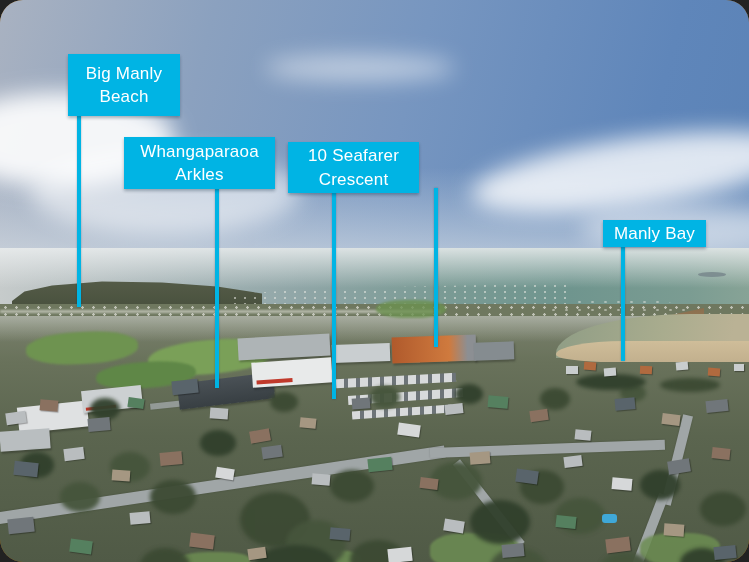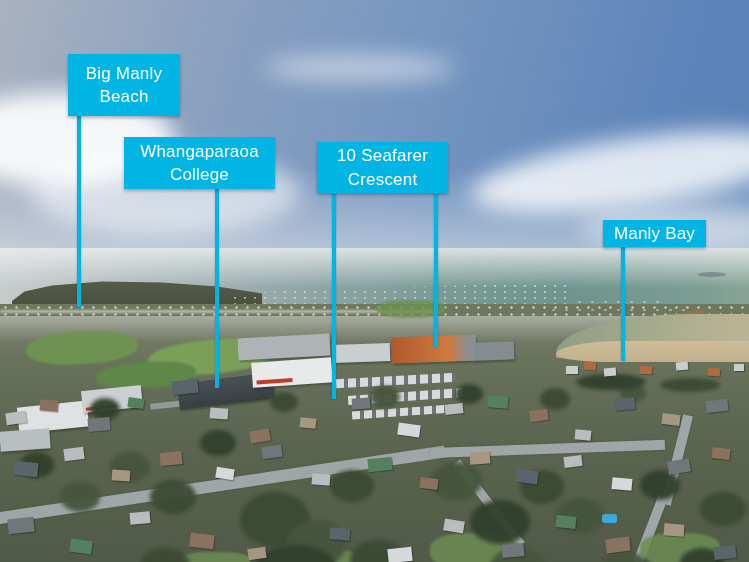--- a/index.html
+++ b/index.html
@@ -1,17 +1,17 @@
 <!DOCTYPE html>
 <html><head>
 <meta charset="utf-8">
 <style>
   html,body{margin:0;padding:0;background:#222;}
   .stage{position:relative;width:749px;height:562px;overflow:hidden;
-         font-family:"Liberation Sans",sans-serif;background:#a16207;}
+         font-family:"Liberation Sans",sans-serif;background:#a16207;border-radius:23px;}
 
   
   .sky{position:absolute;left:0;top:0;width:749px;height:322px;z-index:1;
     background:
       linear-gradient(to bottom, rgba(255,255,255,0) 52%, rgba(223,228,232,.95) 94%),
       linear-gradient(105deg,#a9b2c1 0%,#8ba1bf 26%,#7796c0 52%,#5f86ba 82%,#5a82b6 100%);}
   .cloud{position:absolute;background:#fff;border-radius:50%;filter:blur(11px);z-index:2;}
   .cloud.c1{left:-55px;top:92px;width:230px;height:95px;opacity:.9;}
   .cloud.c2{left:30px;top:150px;width:270px;height:85px;opacity:.55;}
   .cloud.c3{left:470px;top:138px;width:330px;height:68px;opacity:.8;transform:rotate(-8deg);}
@@ -105,21 +105,21 @@
 
   
   .leader{position:absolute;width:4px;z-index:40;box-shadow:0 0 2px rgba(0,40,60,.35);}
   .callout{position:absolute;z-index:50;display:flex;align-items:center;justify-content:center;
     text-align:center;font-size:17px;line-height:1.38;letter-spacing:.2px;
     box-shadow:0 2px 3px rgba(0,30,50,.3);}
   .lb-bigmanly{left:68px;top:54px;width:112px;height:62px;}
   .ln-bigmanly{left:77px;top:115px;height:192px;}
   .lb-college{left:124px;top:137px;width:151px;height:52px;}
   .ln-college{left:215px;top:188px;height:200px;}
-  .lb-seafarer{left:288px;top:142px;width:131px;height:51px;margin-left:29px;}
+  .lb-seafarer{left:288px;top:142px;width:131px;height:51px;}
   .ln-seafarer{left:332px;top:192px;height:207px;}
   .lb-plaza{left:430px;top:143px;width:145px;height:46px;}
   .ln-plaza{left:434px;top:188px;height:159px;}
   .lb-arkles{left:603px;top:220px;width:103px;height:27px;}
   .ln-arkles{left:621px;top:246px;height:115px;}
 </style>
 </head>
 <body>
 
 <div class="stage">
@@ -258,16 +258,16 @@
     </div>
   <div class="pool"></div>
 
   <div class="leader ln-bigmanly" style="background: rgb(0, 180, 228);"></div>
   <div class="leader ln-college" style="background: rgb(0, 180, 228);"></div>
   <div class="leader ln-seafarer" style="background: rgb(0, 180, 228);"></div>
   <div class="leader ln-plaza" style="background: rgb(0, 180, 228);"></div>
   <div class="leader ln-arkles" style="background: rgb(0, 180, 228);"></div>
 
   <div class="callout lb-bigmanly" style="background: rgb(0, 180, 228); color: rgb(255, 255, 255);">Big Manly Beach</div>
-  <div class="callout lb-college" style="background: rgb(0, 180, 228); color: rgb(255, 255, 255);">Whangaparaoa College</div>
+  <div class="callout lb-college" style="background: rgb(0, 180, 228); color: rgb(255, 255, 255);">Whangaparaoa Arkles</div>
   <div class="callout lb-seafarer" style="background: rgb(0, 180, 228); color: rgb(255, 255, 255);">10 Seafarer Crescent</div>
   <div class="callout lb-arkles" style="background: rgb(0, 180, 228); color: rgb(255, 255, 255);">Manly Bay</div>
 </div>
 
 </body></html>

